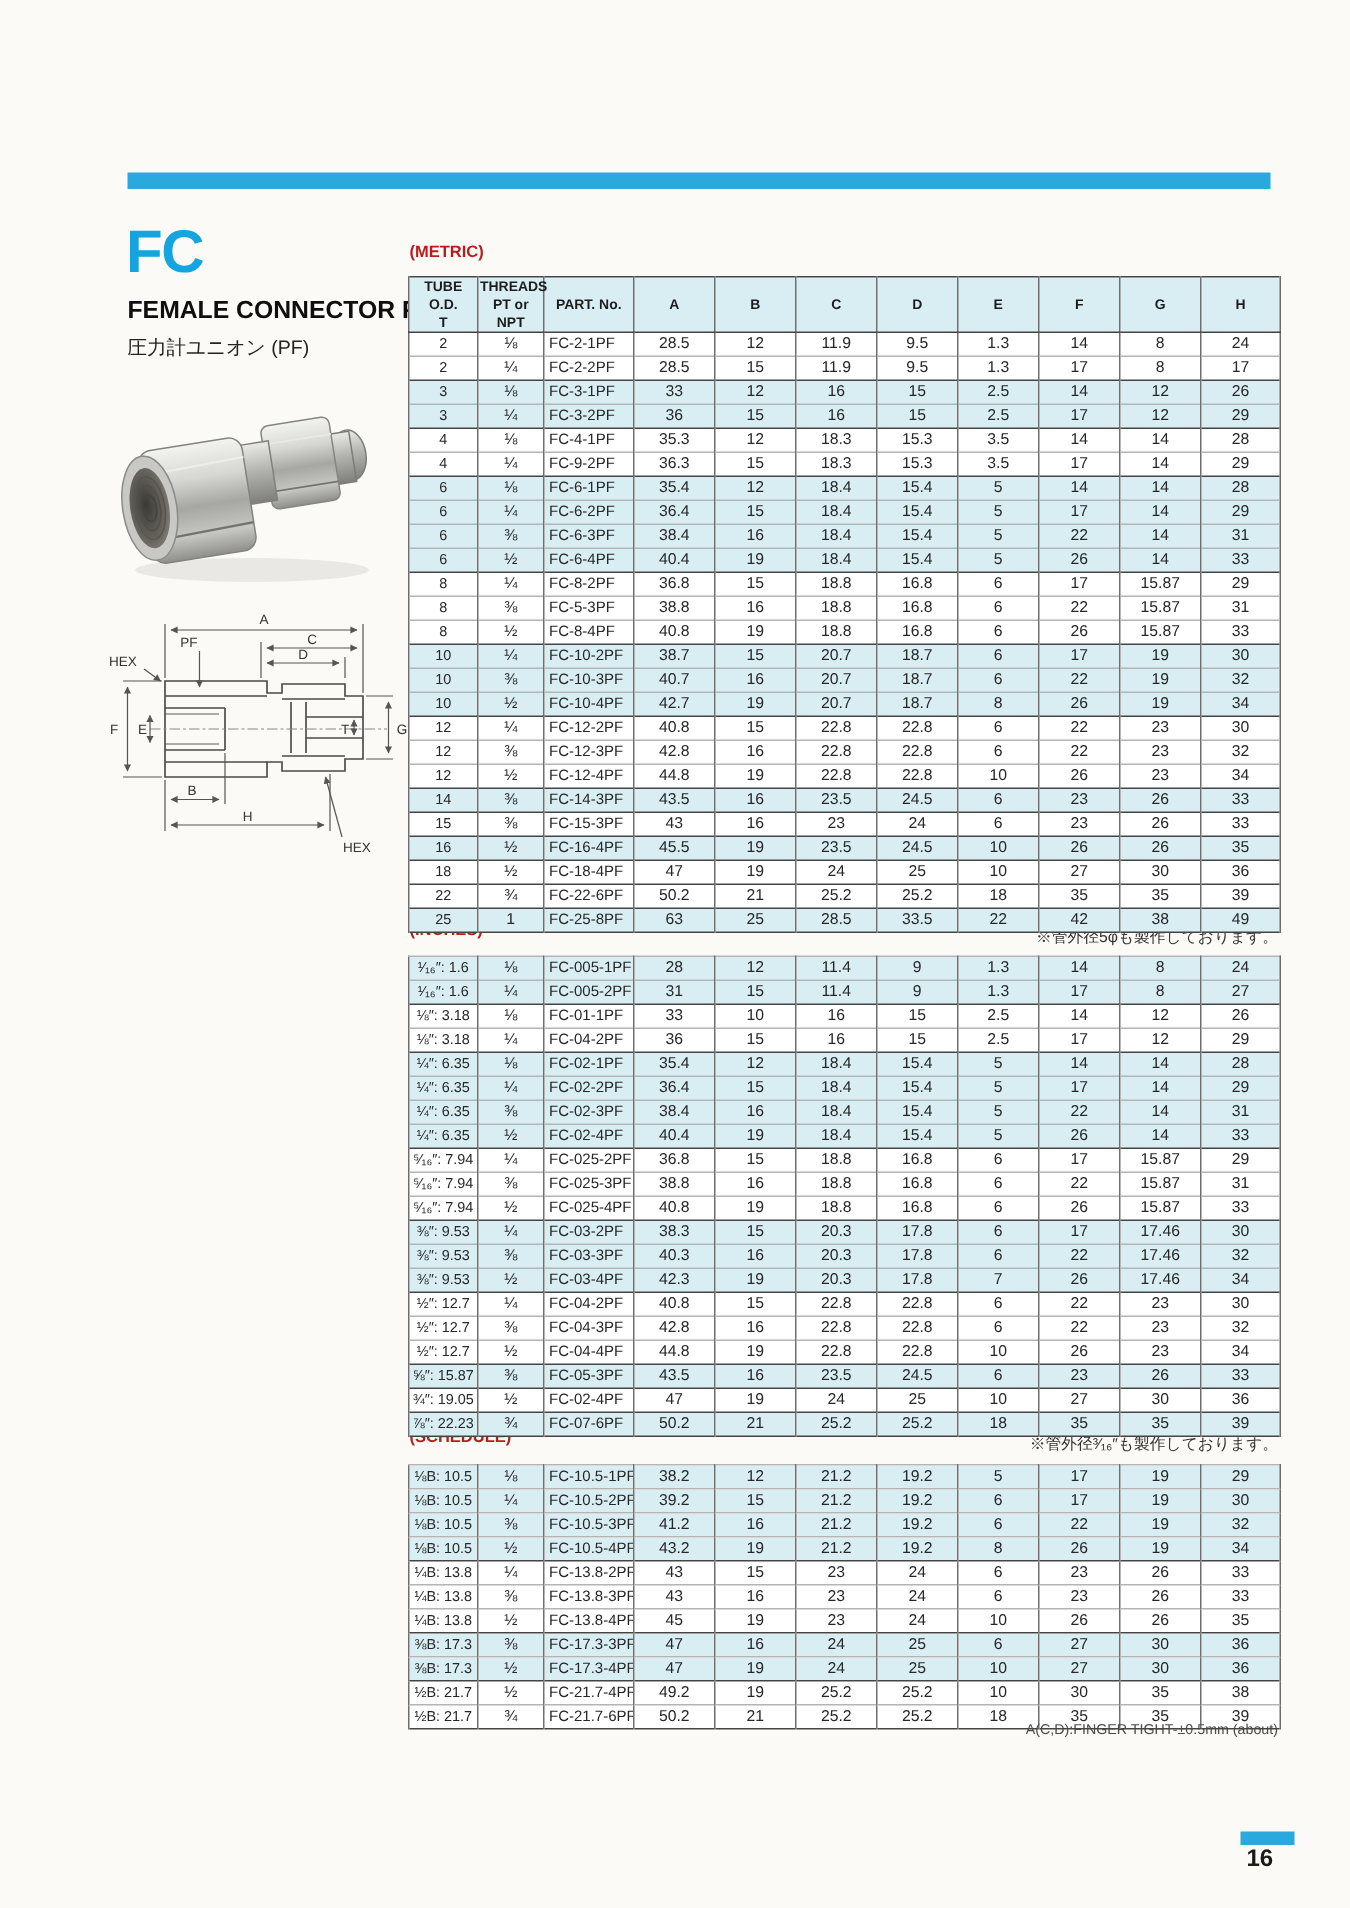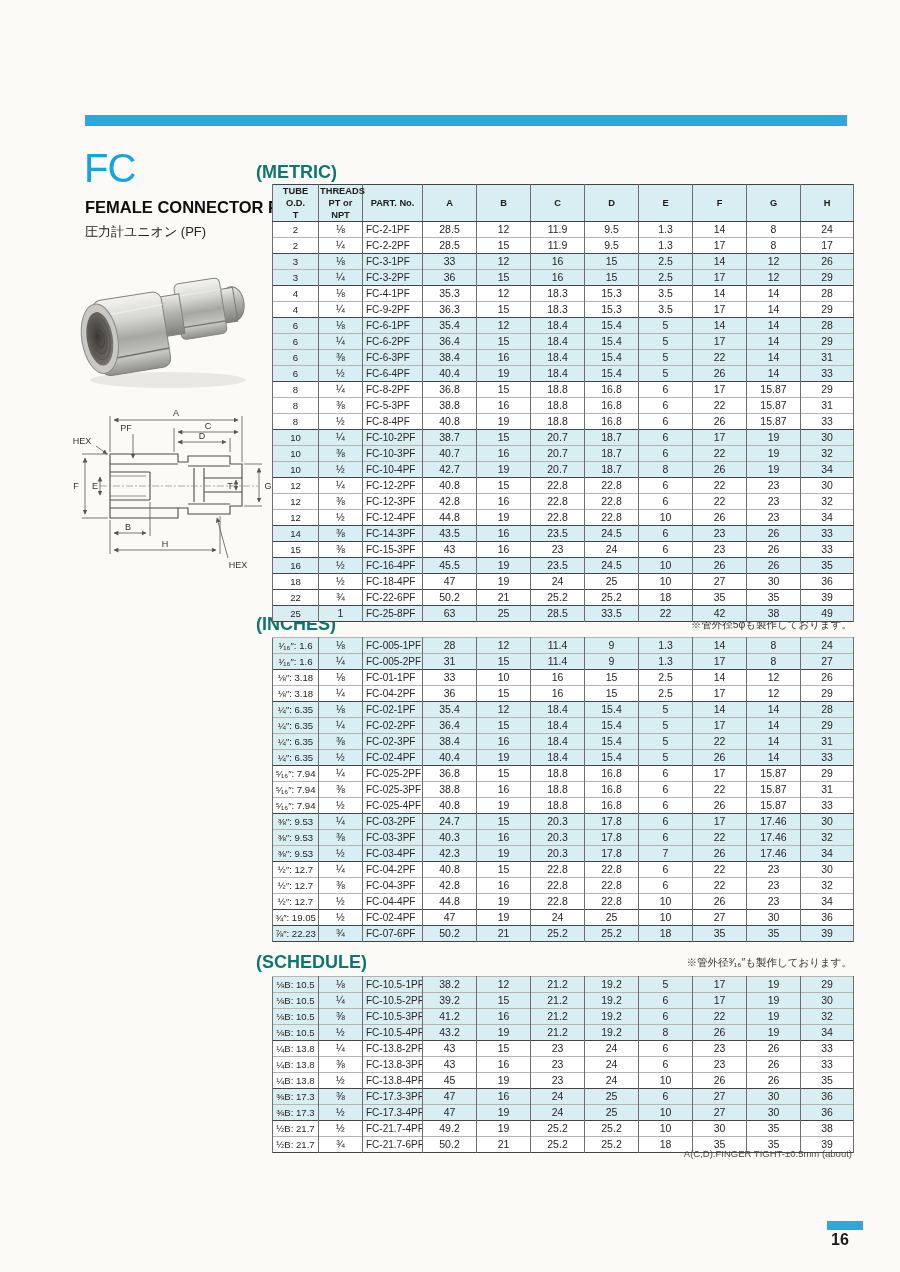--- a/index.html
+++ b/index.html
@@ -1,29 +1,29 @@
 <!DOCTYPE html>
 <html><head>
 <meta charset="utf-8">
 <style>
   html,body{margin:0;padding:0;background:#dcdcda;}
   .page{position:relative;width:900px;height:1272px;background:#fbfaf6;overflow:hidden;
         font-family:"Liberation Sans",sans-serif;color:#222;}
   .top-bar{position:absolute;left:85px;top:115px;width:762px;height:11px;background:#29a9dd;}
 
-  .fc-title{position:absolute;left:84px;top:148px;font-size:40px;font-weight:normal;
+  .fc-title{position:absolute;left:84px;top:148px;font-size:40px;font-weight:bold;
             letter-spacing:-1px;color:#14a4e0;line-height:1;}
   .product-name{position:absolute;left:85px;top:198px;font-size:16.5px;font-weight:bold;color:#0e0e0e;}
   .product-name-jp{position:absolute;left:85px;top:223px;font-size:13px;color:#222;}
 
   .photo{position:absolute;left:68px;top:248px;}
   .diagram{position:absolute;left:70px;top:398px;}
   .diagram text{font-size:9px;fill:#333;font-family:"Liberation Sans",sans-serif;}
 
-  .section-label{position:absolute;left:256px;font-size:18px;font-weight:bold;color:#0f766e;}
+  .section-label{position:absolute;left:273px;font-size:11px;font-weight:bold;color:#b91c1c;}
   #metric-label{top:162px;}
   #inches-label{top:614px;}
   #schedule-label{top:952px;}
   .note{position:absolute;right:48px;font-size:10.5px;color:#333;text-align:right;}
   #inches-note{top:618px;}
   #schedule-note{top:956px;}
 
   table{position:absolute;left:272px;width:581px;border-collapse:collapse;table-layout:fixed;
         background:#fff;border:1.6px solid #444;}
   #metric-table{top:184px;}
@@ -685,21 +685,21 @@
           <td>16.8</td>
           <td>6</td>
           <td>26</td>
           <td>15.87</td>
           <td>33</td>
         </tr>
         <tr class="hl grp">
           <td>⅜″: 9.53</td>
           <td>¼</td>
           <td>FC-03-2PF</td>
-          <td>24.7</td>
+          <td>38.3</td>
           <td>15</td>
           <td>20.3</td>
           <td>17.8</td>
           <td>6</td>
           <td>17</td>
           <td>17.46</td>
           <td>30</td>
         </tr>
         <tr class="hl">
           <td>⅜″: 9.53</td>
@@ -758,20 +758,33 @@
           <td>½</td>
           <td>FC-04-4PF</td>
           <td>44.8</td>
           <td>19</td>
           <td>22.8</td>
           <td>22.8</td>
           <td>10</td>
           <td>26</td>
           <td>23</td>
           <td>34</td>
+        </tr>
+        <tr class="hl grp">
+          <td>⅝″: 15.87</td>
+          <td>⅜</td>
+          <td>FC-05-3PF</td>
+          <td>43.5</td>
+          <td>16</td>
+          <td>23.5</td>
+          <td>24.5</td>
+          <td>6</td>
+          <td>23</td>
+          <td>26</td>
+          <td>33</td>
         </tr>
         <tr class="grp">
           <td>¾″: 19.05</td>
           <td>½</td>
           <td>FC-02-4PF</td>
           <td>47</td>
           <td>19</td>
           <td>24</td>
           <td>25</td>
           <td>10</td>

